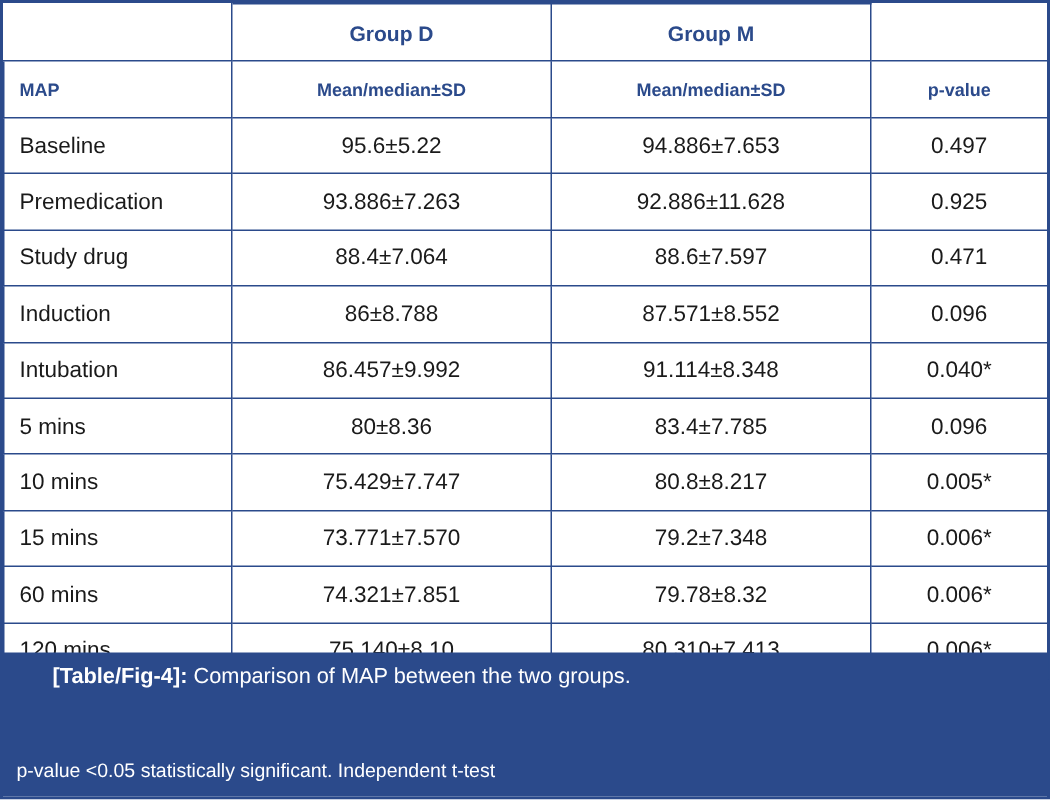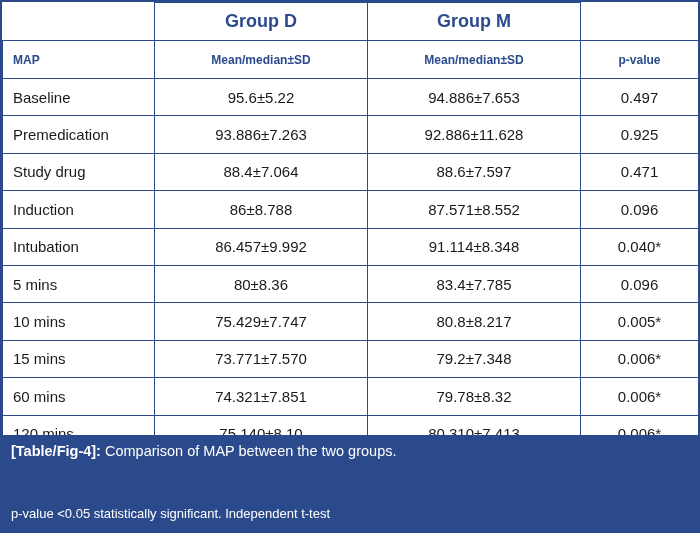--- a/index.html
+++ b/index.html
@@ -31,21 +31,21 @@
   table.data-table col.c2 { width: 213px; }
   table.data-table col.c3 { width: 118px; }
 
   .hdr-group {
     height: 38px;
   }
   .hdr-group td, .hdr-group th {
     border: 1px solid #2b4a8b;
     color: #2b4a8b;
     font-weight: bold;
-    font-size: 18px;
+    font-size: 14px;
     text-align: center;
     vertical-align: middle;
     padding: 0;
   }
   .hdr-sub {
     height: 38px;
   }
   .hdr-sub td, .hdr-sub th {
     border: 1px solid #2b4a8b;
     color: #2b4a8b;
@@ -91,20 +91,21 @@
     bottom: 0;
     background: #2b4a8b;
     color: #ffffff;
     padding: 7px 9px 8px 9px;
     box-sizing: border-box;
   }
   #caption-line1 {
     font-size: 14.5px;
     line-height: 19px;
     white-space: nowrap;
+    margin-left: 24px;
   }
   #caption-line1 .tag {
     font-weight: bold;
   }
   #caption-line2 {
     font-size: 13px;
     line-height: 18px;
     white-space: nowrap;
     margin-top: 44px;
   }

